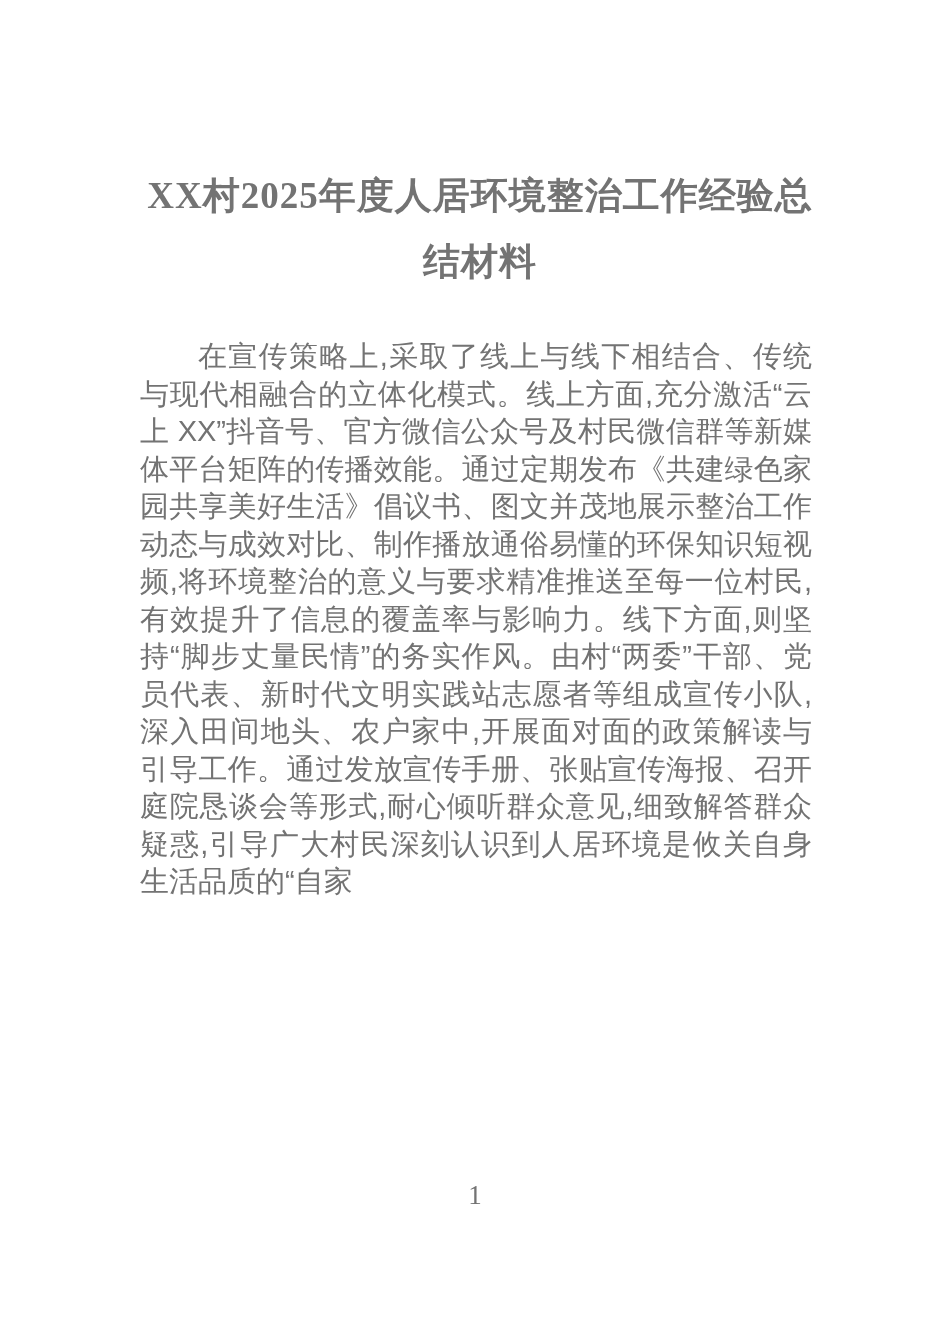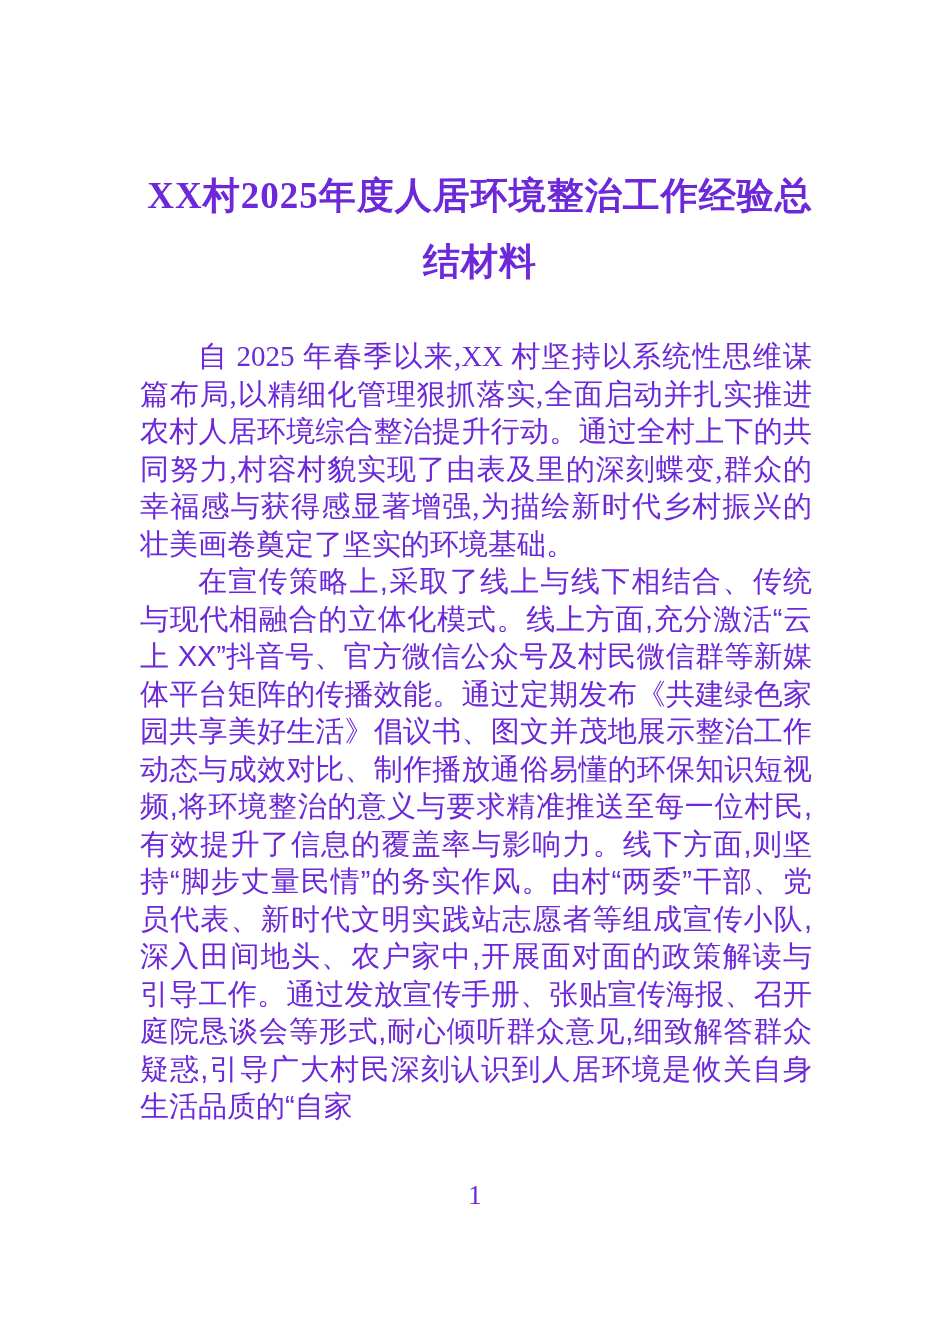--- a/index.html
+++ b/index.html
@@ -5,21 +5,21 @@
   html, body {
     margin: 0;
     padding: 0;
     background: #ffffff;
   }
   .page {
     position: relative;
     width: 950px;
     height: 1344px;
     background: #ffffff;
-    color: #6d28d9;
+    color: #737373;
     overflow: hidden;
   }
   .doc-title {
     margin: 163px 130px 0 140px;
     text-align: center;
     font-family: "Liberation Serif", "DejaVu Serif", serif;
     font-size: 37px;
     font-weight: bold;
     line-height: 66px;
     letter-spacing: 1px;
@@ -57,19 +57,18 @@
   }
 </style>
 </head>
 <body>
 
 <div class="page">
 
   <h1 class="doc-title">XX村2025年度人居环境整治工作经验总结材料</h1>
 
   <div class="content">
-    <p class="para-intro">自 2025 年春季以来,XX 村坚持以系统性思维谋篇布局,以精细化管理狠抓落实,全面启动并扎实推进农村人居环境综合整治提升行动。通过全村上下的共同努力,村容村貌实现了由表及里的深刻蝶变,群众的幸福感与获得感显著增强,为描绘新时代乡村振兴的壮美画卷奠定了坚实的环境基础。</p>
     <p class="para-body">在宣传策略上,采取了线上与线下相结合、传统与现代相融合的立体化模式。线上方面,充分激活“云上 XX”抖音号、官方微信公众号及村民微信群等新媒体平台矩阵的传播效能。通过定期发布《共建绿色家园共享美好生活》倡议书、图文并茂地展示整治工作动态与成效对比、制作播放通俗易懂的环保知识短视频,将环境整治的意义与要求精准推送至每一位村民,有效提升了信息的覆盖率与影响力。线下方面,则坚持“脚步丈量民情”的务实作风。由村“两委”干部、党员代表、新时代文明实践站志愿者等组成宣传小队,深入田间地头、农户家中,开展面对面的政策解读与引导工作。通过发放宣传手册、张贴宣传海报、召开庭院恳谈会等形式,耐心倾听群众意见,细致解答群众疑惑,引导广大村民深刻认识到人居环境是攸关自身生活品质的“自家</p>
   </div>
 
   <div class="page-number">1</div>
 
 </div>
 
 </body></html>

